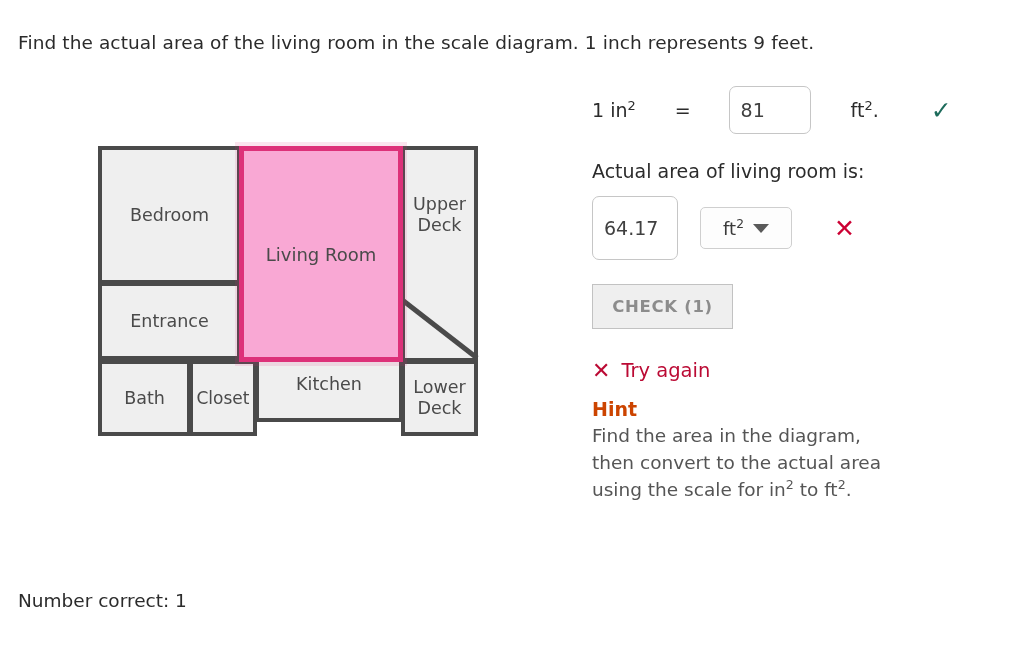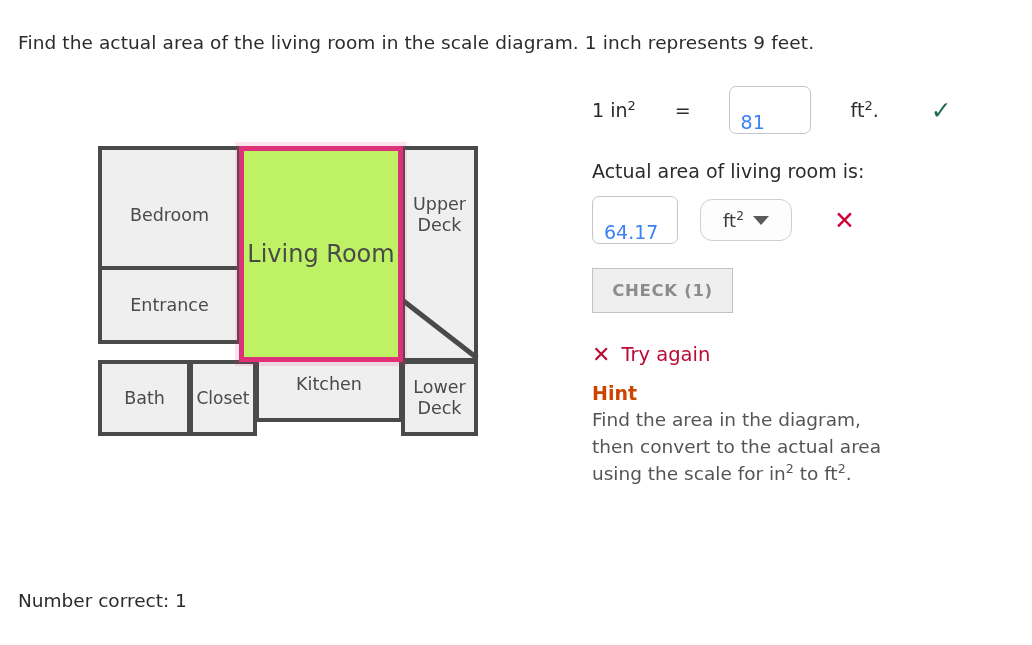--- a/index.html
+++ b/index.html
@@ -47,27 +47,27 @@
     font-size: 17.5px;
     color: #4a4a4a;
     line-height: 1.18;
   }
   .room.narrow { font-size: 17px; }
   .room .lbl { pointer-events: none; }
 
   
   #living-room {
     position: absolute;
-    background: #bef264;
+    background: #f9a8d4;
     border: 5px solid #dd3179;
     box-sizing: border-box;
     display: flex;
     align-items: center;
     justify-content: center;
-    font-size: 24px;
+    font-size: 18px;
     color: #4a4a4a;
     box-shadow: 0 0 0 4px rgba(221,49,121,0.13);
     z-index: 5;
   }
   #deck-divider {
     position: absolute;
     z-index: 4;
     overflow: visible;
   }
 
@@ -91,27 +91,27 @@
     white-space: nowrap;
   }
   sup { font-size: 0.68em; vertical-align: super; line-height: 0; }
 
   .answer-box {
     background: #ffffff;
     border: 1.5px solid #c6c6c6;
     border-radius: 7px;
     box-sizing: border-box;
     display: flex;
-    align-items: flex-end;
-    font-size: 19px;
-    color: #3b82f6;
+    align-items: center;
+    font-size: 19px;
+    color: #404040;
     padding-left: 11px;
   }
   #scale-input { width: 82px; height: 48px; margin: 0 10px 0 8px; }
-  #area-input  { width: 86px; height: 48px; }
+  #area-input  { width: 86px; height: 64px; }
 
   .mark {
     font-size: 25px;
     line-height: 1;
     user-select: none;
   }
   .mark.correct { color: #1d6b5b; }
   .mark.wrong   { color: #cc0033; }
 
   .section-label {
@@ -124,21 +124,21 @@
   .row-answer {
     display: flex;
     align-items: center;
   }
   #unit-select {
     width: 92px;
     height: 42px;
     margin-left: 22px;
     background: #fdfdfd;
     border: 1.5px solid #cfcfcf;
-    border-radius: 12px;
+    border-radius: 5px;
     box-sizing: border-box;
     display: flex;
     align-items: center;
     justify-content: center;
     gap: 9px;
     font-size: 18px;
     color: #3a3a3a;
   }
   .caret {
     width: 0; height: 0;
@@ -203,21 +203,21 @@
 <body>
 
 <div id="prompt">Find the actual area of the living room in the scale diagram. 1 inch represents 9 feet.</div>
 
 <div id="diagram">
 
   <div class="room" style="left:0px; top:0px; width:143px; height:138px;">
     <span class="lbl">Bedroom</span>
   </div>
 
-  <div class="room" style="left:0px; top:120px; width:143px; height:78px;justify-content:center;">
+  <div class="room" style="left:0px; top:136px; width:143px; height:78px;justify-content:center;">
     <span class="lbl">Entrance</span>
   </div>
 
   <div class="room" style="left:0px; top:214px; width:93px; height:76px;align-items:center;">
     <span class="lbl">Bath</span>
   </div>
 
   <div class="room narrow" style="left:91px; top:214px; width:68px; height:76px;">
     <span class="lbl">Closet</span>
   </div>

